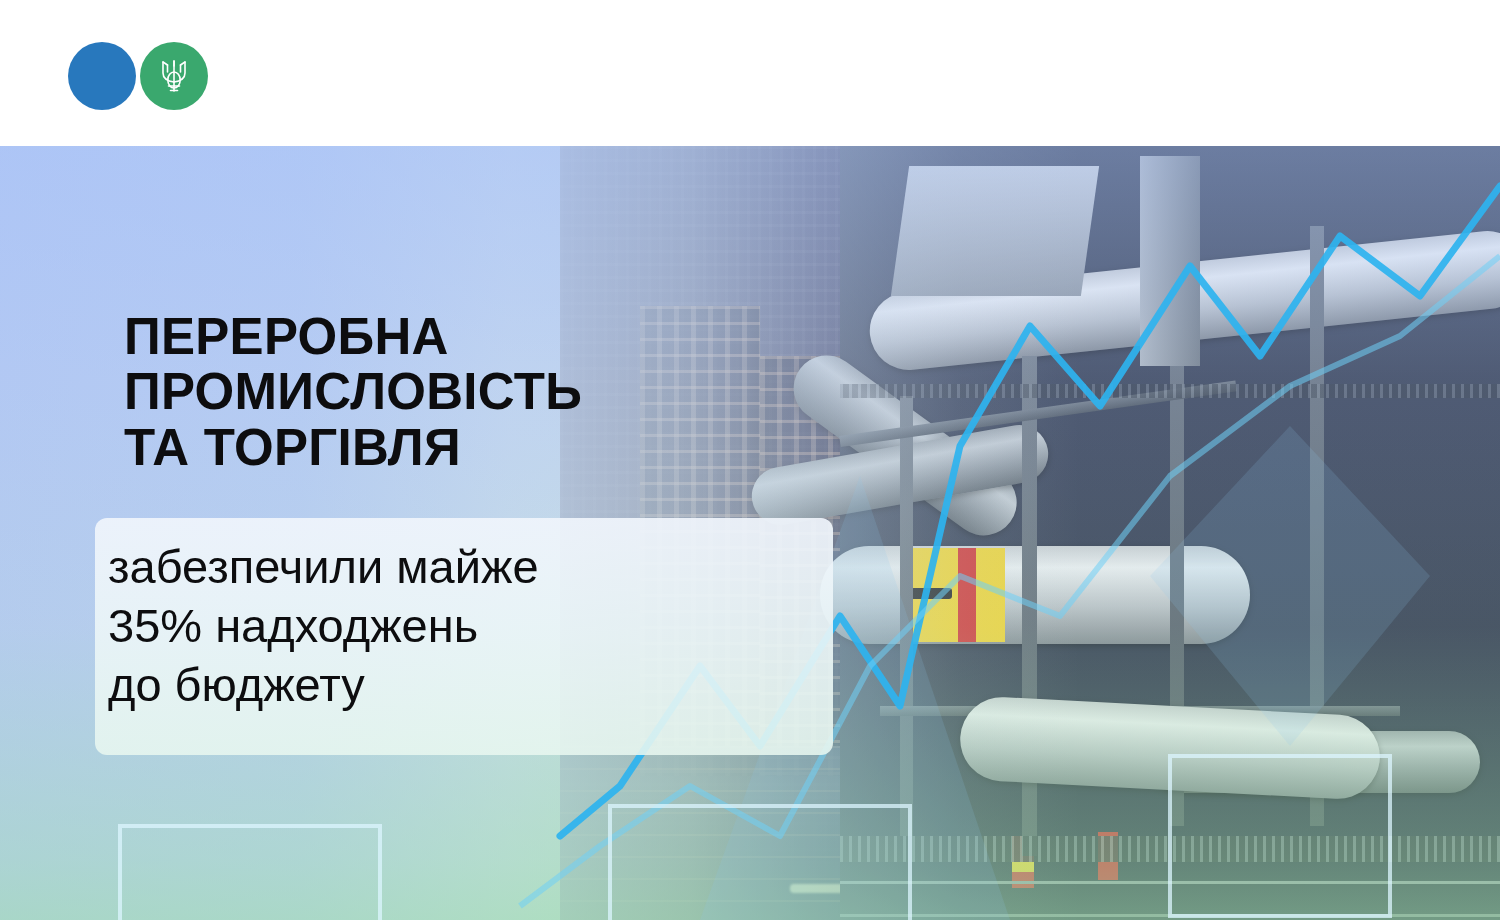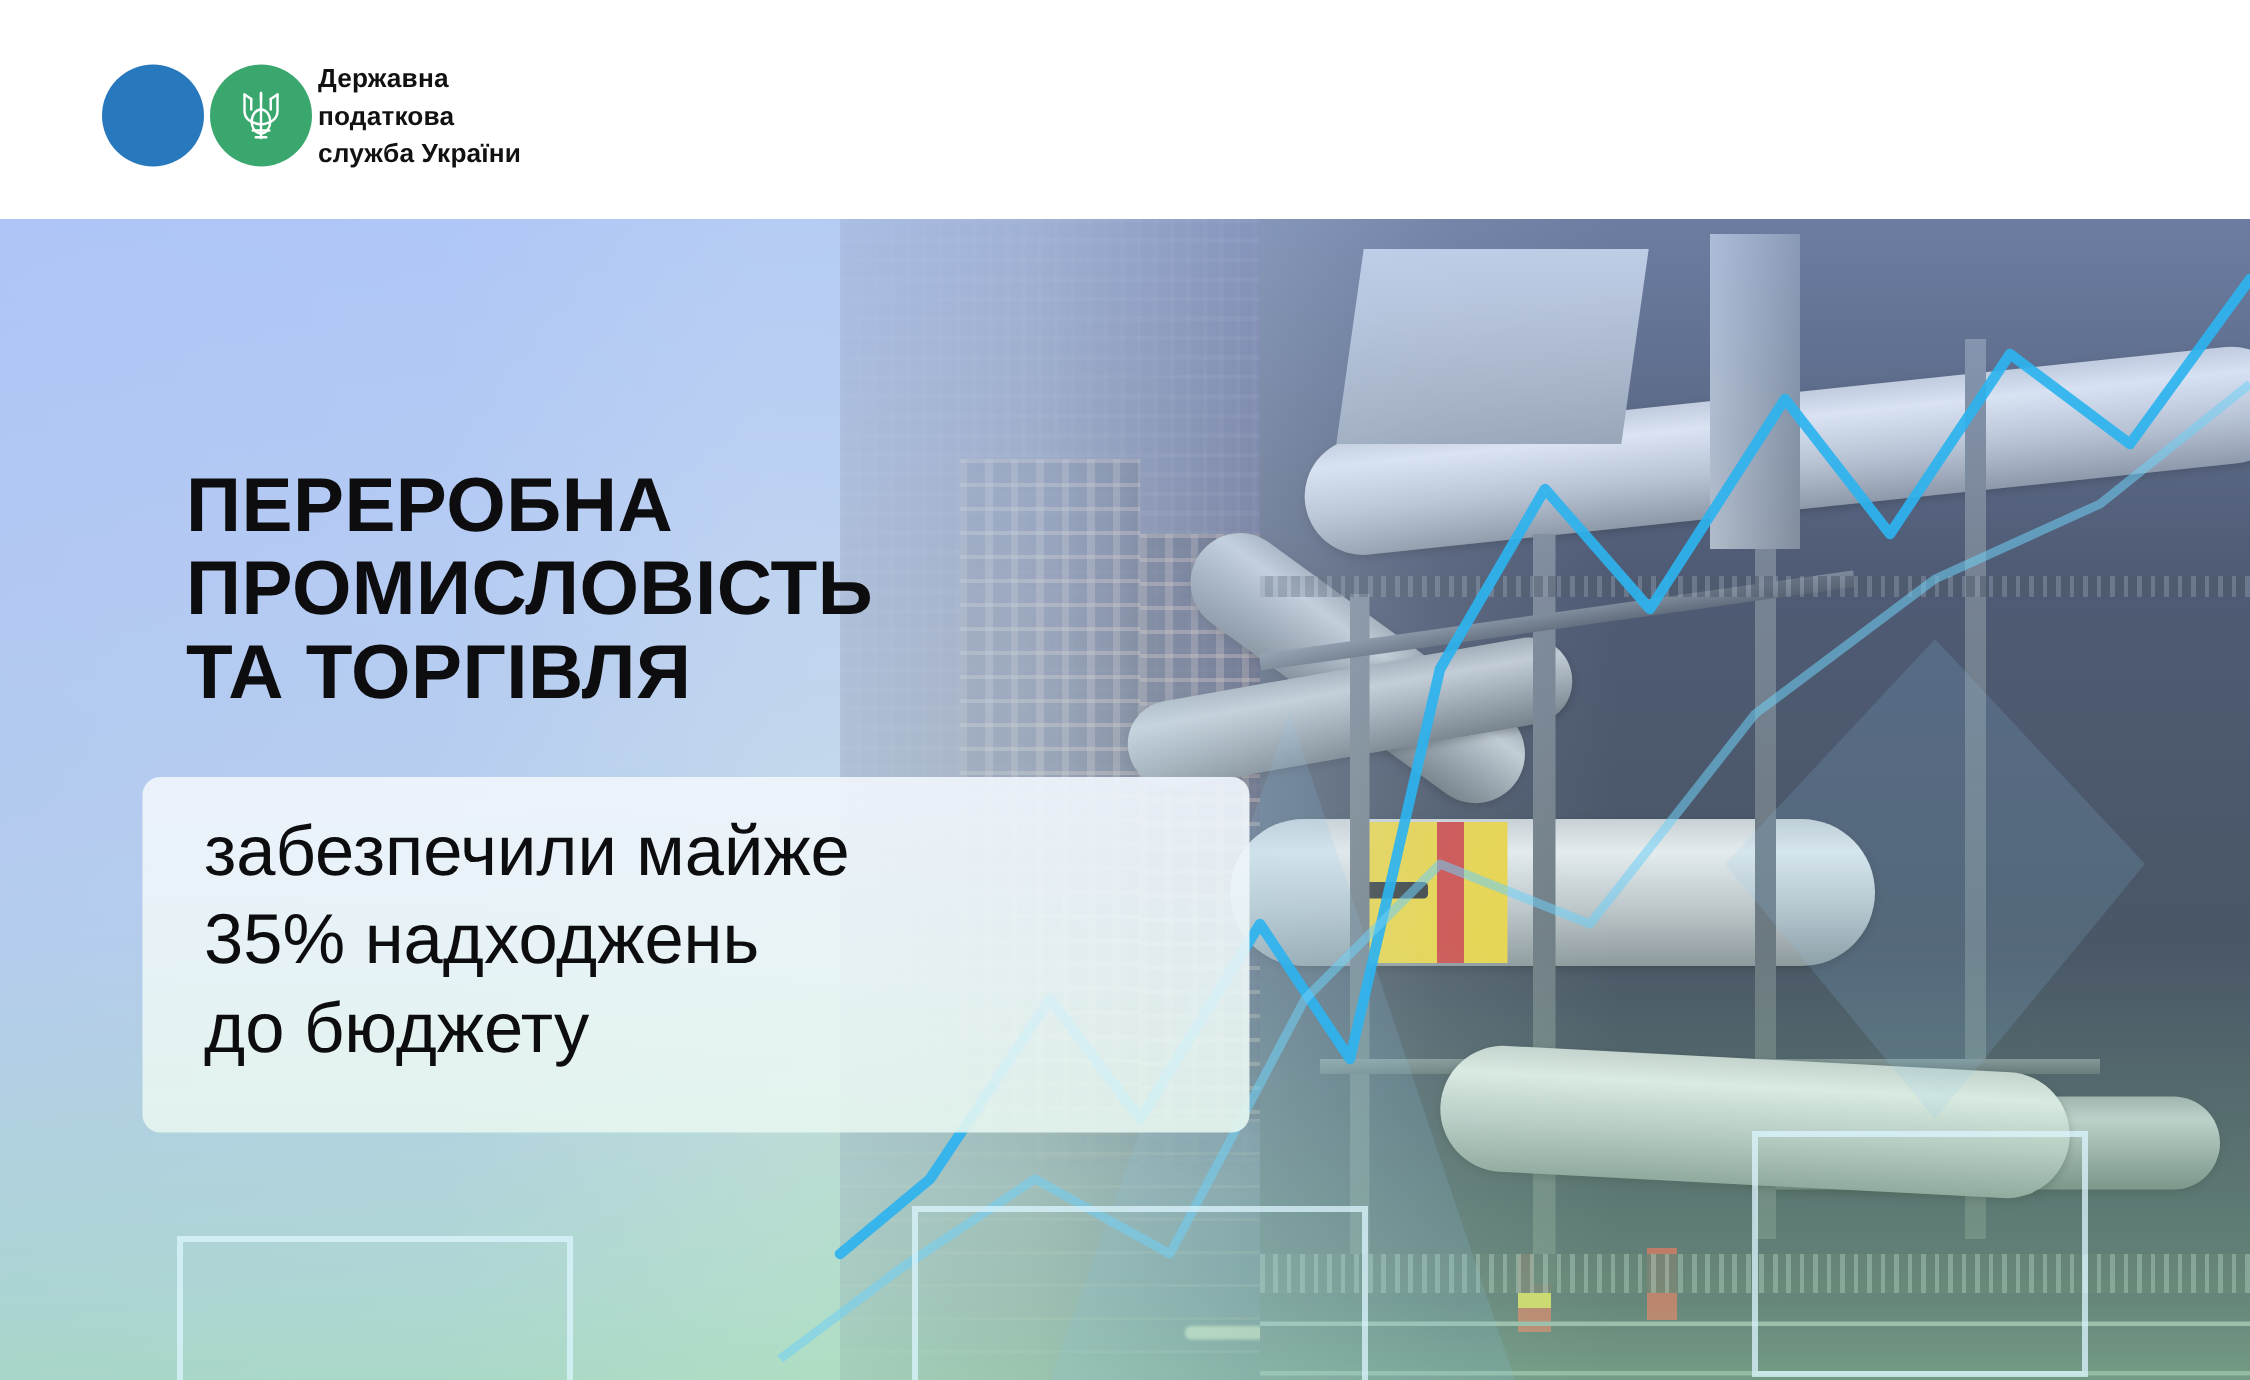--- a/index.html
+++ b/index.html
@@ -291,21 +291,21 @@
     height: 237px;
     border-radius: 12px;
     background: linear-gradient(to bottom,
       rgba(240,245,252,0.92) 0%,
       rgba(236,246,248,0.90) 45%,
       rgba(232,247,240,0.88) 100%);
     z-index: 28;
   }
   .subtext {
     position: absolute;
-    left: 136px;
+    left: 108px;
     top: 391px;
     width: 700px;
     color: #0d0d0f;
     font-size: 47px;
     font-weight: normal;
     line-height: 1.26;
     letter-spacing: 0px;
     z-index: 30;
     white-space: pre-line;
   }
@@ -330,23 +330,20 @@
               <path d="M21.5 8 L21.5 15"></path>
               <path d="M4 5 L8.5 8"></path>
               <path d="M26 5 L21.5 8"></path>
               <ellipse cx="15" cy="23" rx="6.2" ry="8"></ellipse>
               <path d="M9.5 29 L20.5 29"></path>
               <path d="M11.5 33.5 L18.5 33.5"></path>
             </g>
           </svg>
         </div>
       </div>
-      <div class="logo-text">Державна
-податкова
-служба України</div>
     </div>
   </div>
 
   <div class="canvas">
 
     <div class="bg-gradient"></div>
 
     <div class="photo">
 
       <div class="city">

